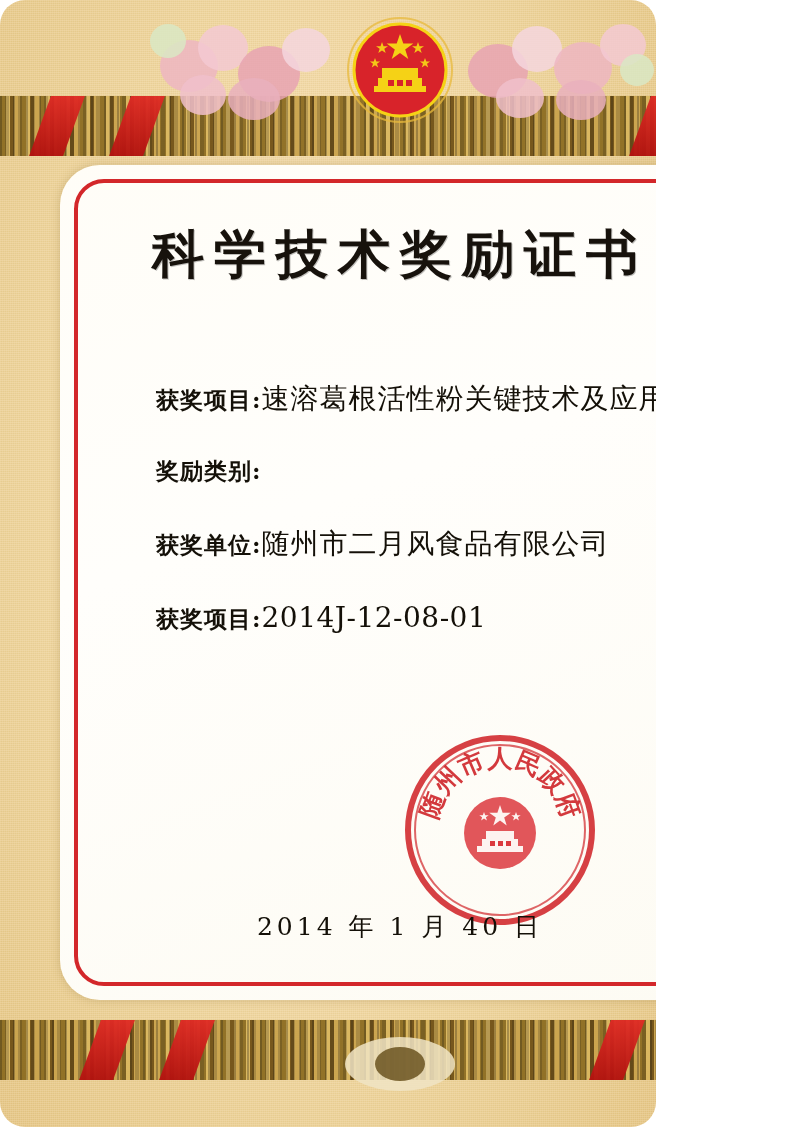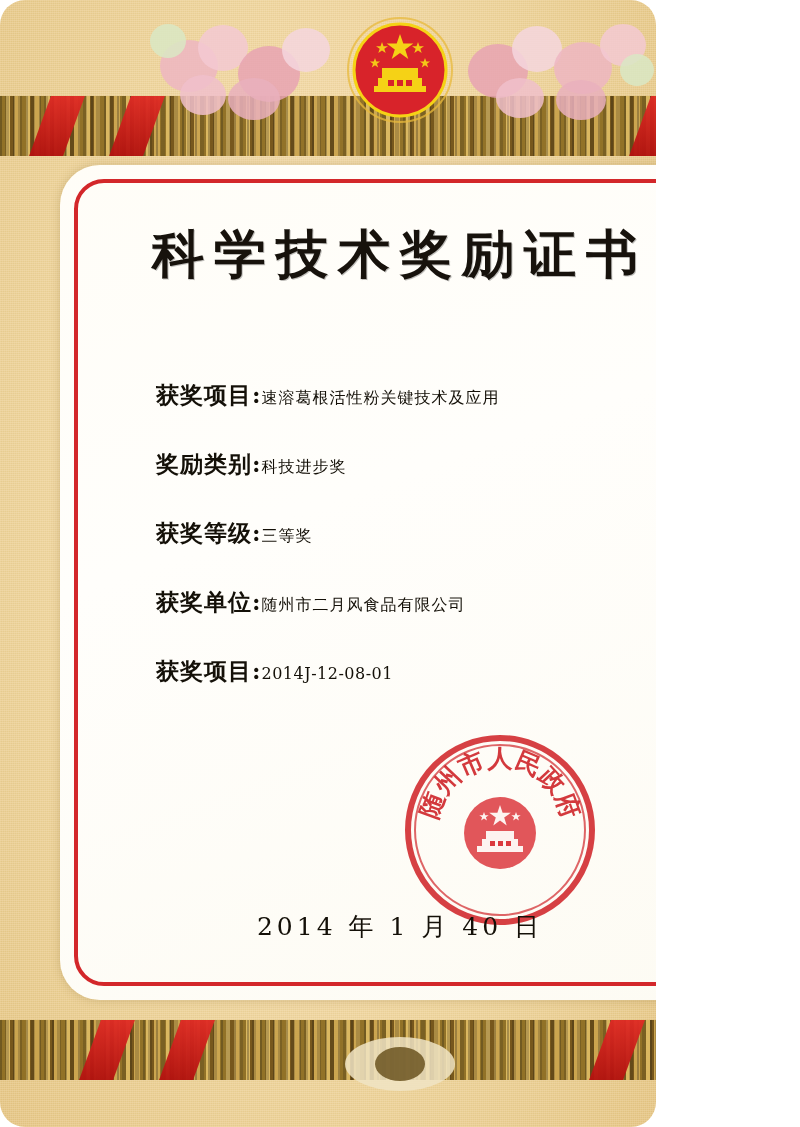--- a/index.html
+++ b/index.html
@@ -142,21 +142,21 @@
     margin-bottom: 38px;
   }
   .field-label {
     font-size: 23px;
     font-weight: 700;
     color: #141008;
     white-space: nowrap;
     letter-spacing: 1px;
   }
   .field-value {
-    font-size: 16px;
+    font-size: 28px;
     color: #141008;
     letter-spacing: 1px;
     white-space: nowrap;
   }
   .field-value.numeric {
     font-family: "DejaVu Serif", "Liberation Serif", serif;
     letter-spacing: 0.5px;
   }
 
   
@@ -289,27 +289,22 @@
 
     <div class="fields">
 
       <div class="field-row">
         <span class="field-label">获奖项目:</span>
         <span class="field-value">速溶葛根活性粉关键技术及应用</span>
       </div>
 
       <div class="field-row">
         <span class="field-label">奖励类别:</span>
-        <span class="field-value">科技进步奖</span>
-      </div>
-
-      <div class="field-row">
-        <span class="field-label">获奖等级:</span>
-        <span class="field-value">三等奖</span>
-      </div>
+      </div>
+
 
       <div class="field-row">
         <span class="field-label">获奖单位:</span>
         <span class="field-value">随州市二月风食品有限公司</span>
       </div>
 
       <div class="field-row">
         <span class="field-label">获奖项目:</span>
         <span class="field-value numeric">2014J-12-08-01</span>
       </div>

